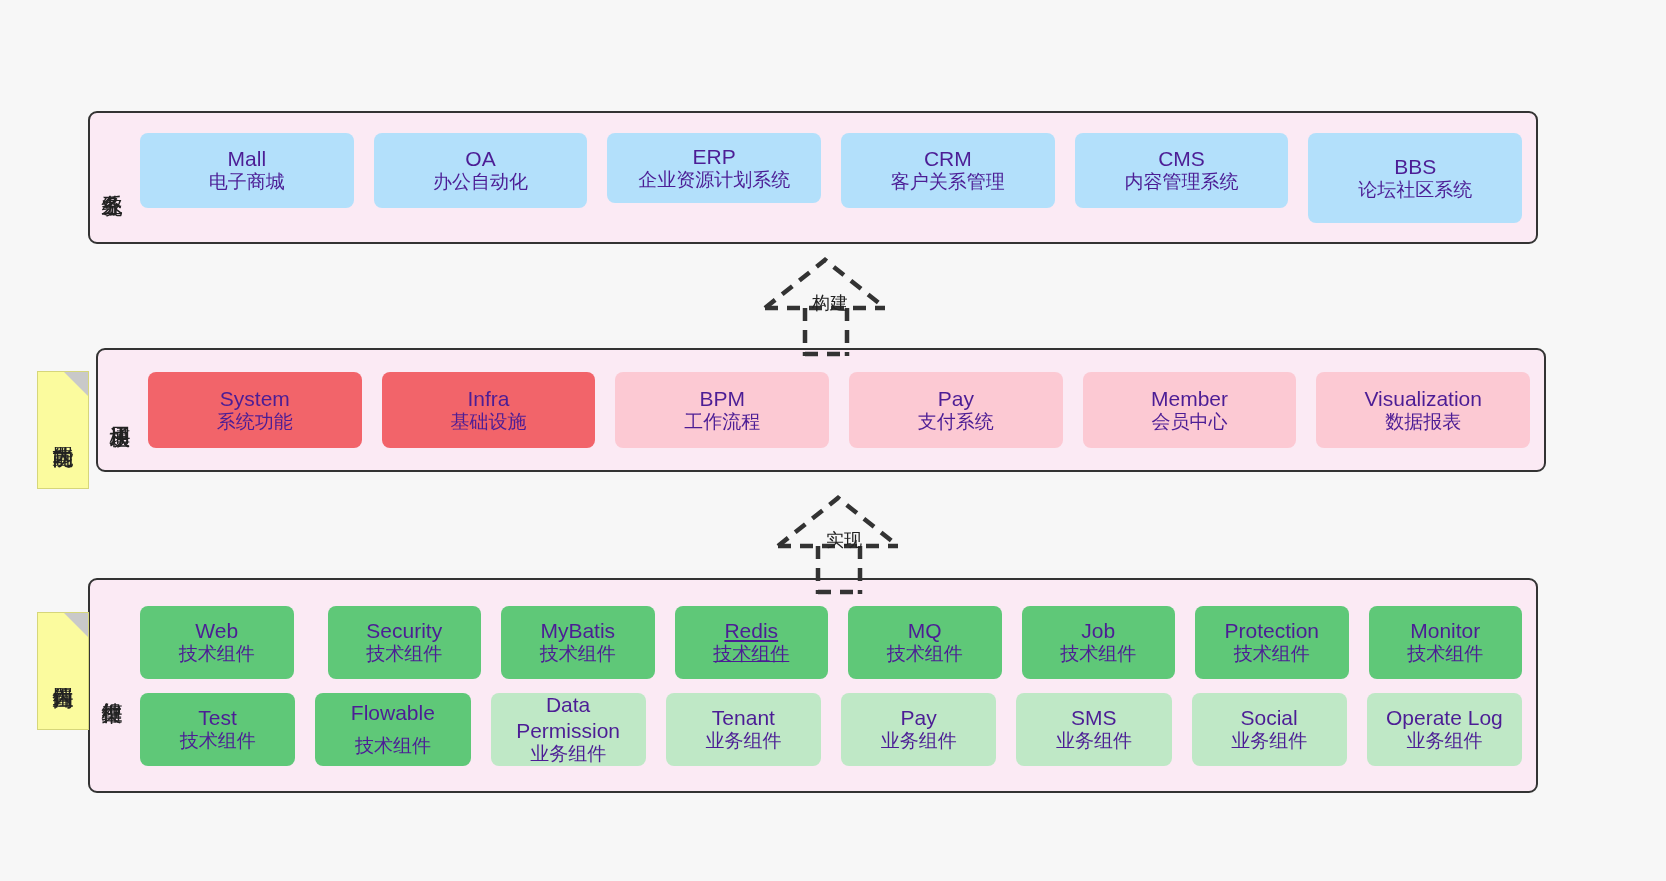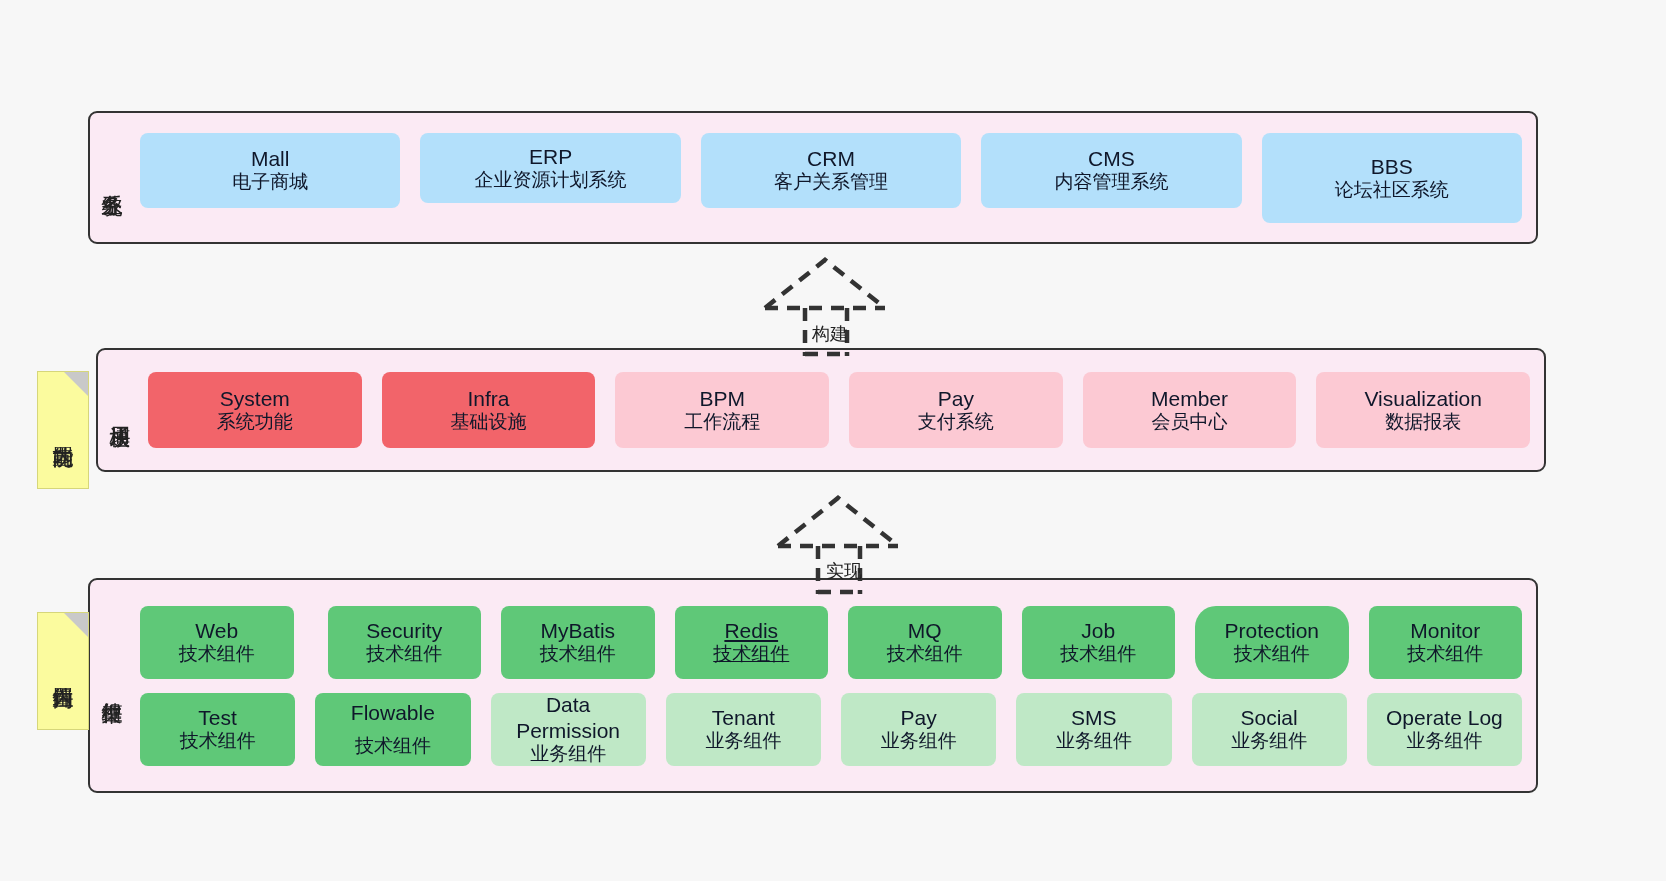--- a/index.html
+++ b/index.html
@@ -62,21 +62,21 @@
   }
   .node {
     flex: 1 1 0;
     box-sizing: border-box;
     border-radius: 8px;
     display: flex;
     flex-direction: column;
     align-items: center;
     justify-content: center;
     text-align: center;
-    color: #0f172a;
+    color: #4c1d95;
     padding: 16px 2px;
     line-height: 1.2;
   }
   .node .en { font-size: 21px; }
   .node .cn { font-size: 19px; }
   .node .en, .node .cn { display: block; white-space: pre-line; }
 
   
   .blue        { background: #b3e0fb; }
   .red         { background: #f2646a; }
@@ -115,35 +115,38 @@
     position: absolute;
     z-index: 4;
   }
   .arrow-label {
     position: absolute;
     font-size: 18px;
     color: #222222;
     background: transparent;
     z-index: 6;
     white-space: nowrap;
-    margin-top: 31px;
   }
 </style>
 </head>
 <body>
 
 <div id="canvas">
 
   <div class="layer" id="layer-business" style="left:88px; top:111px; width:1450px; height:133px;">
     <div class="layer-title">业务系统</div>
     <div class="layer-body">
       <div class="row">
         <div class="node blue" style="height:75px;">
           <span class="en">Mall</span>
           <span class="cn">电子商城</span>
+        </div>
+        <div class="node blue" style="height:75px;">
+          <span class="en">OA</span>
+          <span class="cn">办公自动化</span>
         </div>
         <div class="node blue" style="height:70px;">
           <span class="en">ERP</span>
           <span class="cn">企业资源计划系统</span>
         </div>
         <div class="node blue" style="height:75px;">
           <span class="en">CRM</span>
           <span class="cn">客户关系管理</span>
         </div>
         <div class="node blue" style="height:75px;">
@@ -244,21 +247,21 @@
           <span class="cn">技术组件</span>
         </div>
         <div class="node green" style="height:73px;">
           <span class="en">MQ</span>
           <span class="cn">技术组件</span>
         </div>
         <div class="node green" style="height:73px;">
           <span class="en">Job</span>
           <span class="cn">技术组件</span>
         </div>
-        <div class="node green" style="height:73px;border-radius:21px;">
+        <div class="node green" style="height:73px;">
           <span class="en">Protection</span>
           <span class="cn">技术组件</span>
         </div>
         <div class="node green" style="height:73px;">
           <span class="en">Monitor</span>
           <span class="cn">技术组件</span>
         </div>
       </div>
 
       <div class="row">

